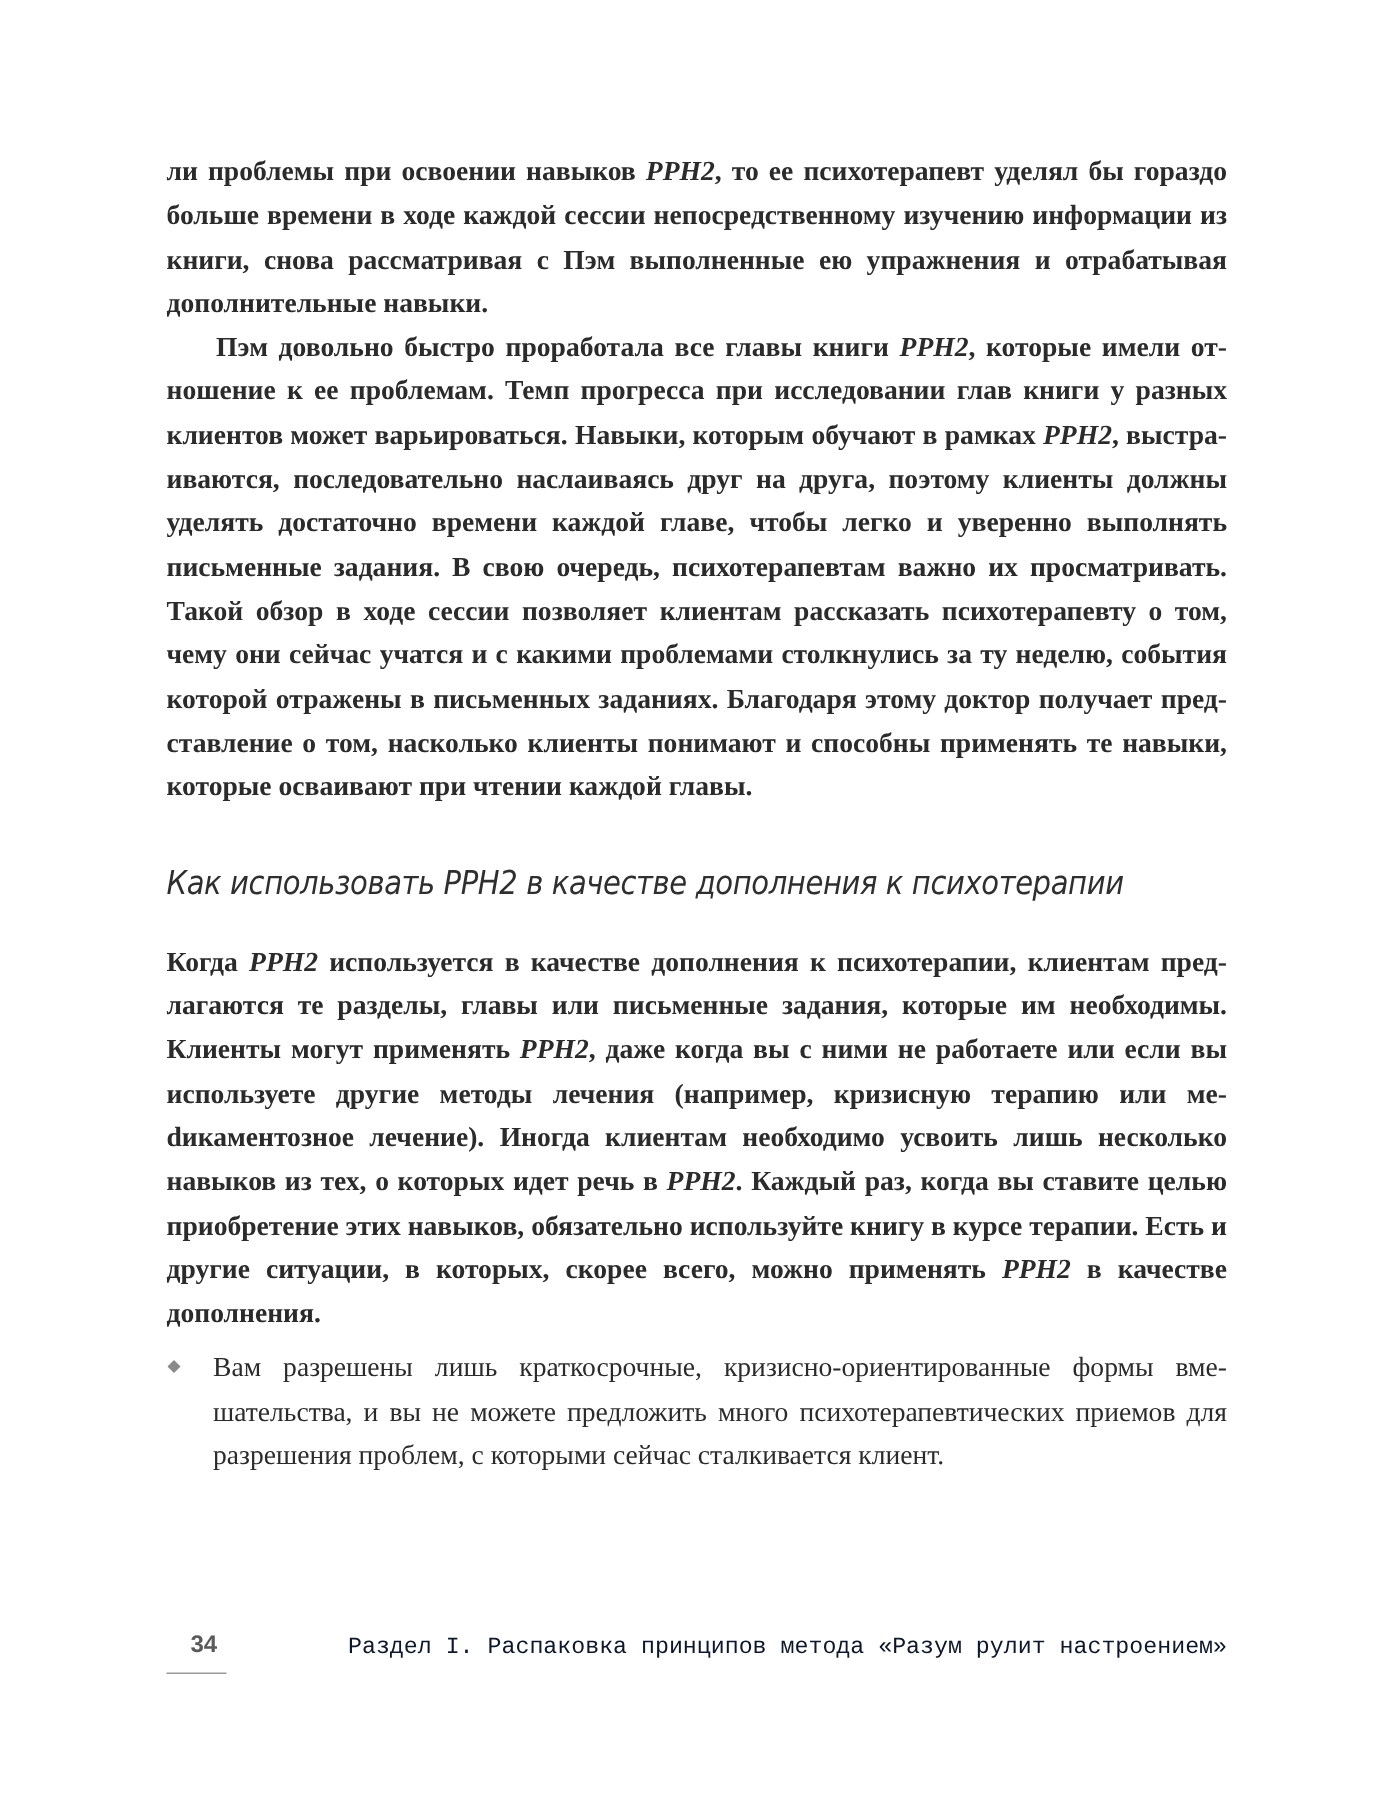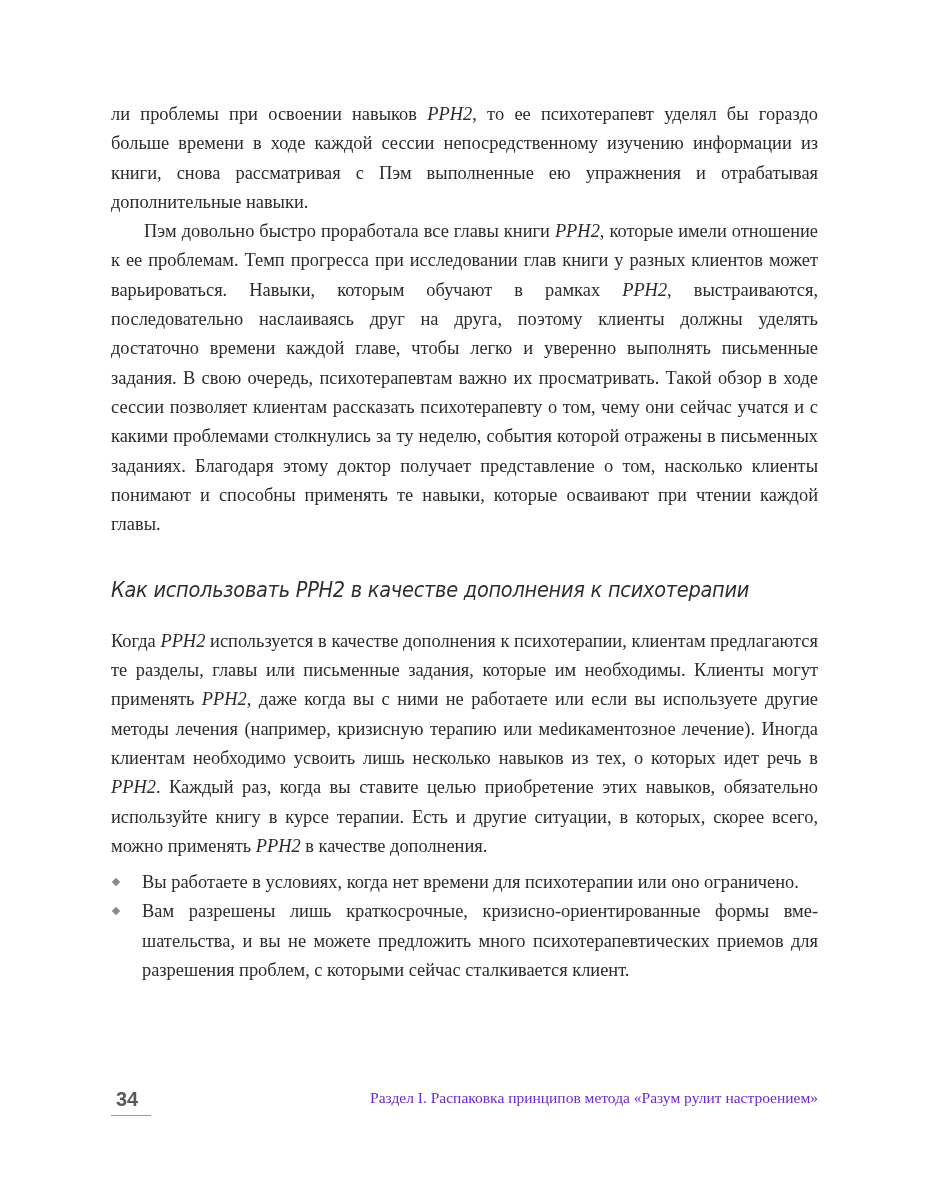--- a/index.html
+++ b/index.html
@@ -3,67 +3,67 @@
 <meta charset="utf-8">
 <style>
   html, body { margin: 0; padding: 0; background: #ffffff; }
   body { width: 927px; height: 1200px; position: relative; overflow: hidden; }
   .page {
     position: absolute; left: 111px; top: 100px; width: 707px;
     font-family: "Liberation Serif", "DejaVu Serif", serif;
     font-size: 18.4px; line-height: 29.3px; color: #2b2b2b;
     text-align: justify; hyphens: manual;
   }
-  .page p { margin: 0; }
+  .page p { margin: 0; font-weight: bold; }
   .indent { text-indent: 33px; }
   em { font-style: italic; }
   .heading {
     font-family: "DejaVu Sans", "Liberation Sans", sans-serif;
     font-style: italic; font-weight: normal; font-size: 22px;
     color: #2f2f2f; margin: 36px 0 22px 0; text-align: left;
     letter-spacing: -0.3px; transform: scaleX(0.88); transform-origin: left;
     white-space: nowrap;
   }
   ul.bullets { list-style: none; margin: 7px 0 0 0; padding: 0; }
   ul.bullets li { position: relative; padding-left: 31px; }
   .bullet-icon {
     position: absolute; left: 2px; top: 11px; width: 6px; height: 6px;
     background: #8a8a8a; transform: rotate(45deg);
   }
   .footer {
     position: absolute; left: 111px; top: 1088px; width: 707px; height: 32px;
   }
   .page-number {
-    position: absolute; left: 5px; top: 0;
+    position: absolute; left: 16px; top: 0;
     font-family: "Liberation Sans", "DejaVu Sans", sans-serif;
-    font-weight: bold; font-size: 20px; color: #5a5a5a;
+    font-weight: bold; font-size: 16px; color: #5a5a5a;
   }
   .footer-rule {
     position: absolute; left: 0; top: 27px; width: 40px; height: 1px; background: #9a9a9a;
   }
   .running-head {
     position: absolute; right: 0; top: 1px;
-    font-family: Liberation Serif, serif;
-    font-size: 15.5px; color: #6d28d9; white-space: nowrap;
+    font-family: Liberation Mono, monospace;
+    font-size: 15.5px; color: #0f172a; white-space: nowrap;
   }
 </style>
 </head>
 <body>
 
 <div class="page">
   <p><span>ли проблемы при освоении навыков </span><em>РРН2</em><span>, то ее психотерапевт уделял бы гораздо больше времени в ходе каждой сессии непосредственному изучению информации из книги, снова рассматривая с Пэм выполненные ею упражнения и отрабатывая дополнительные навыки.</span></p>
 
   <p class="indent"><span>Пэм довольно быстро проработала все главы книги </span><em>РРН2</em><span>, которые имели от­ношение к ее проблемам. Темп прогресса при исследовании глав книги у разных клиентов может варьироваться. Навыки, которым обучают в рамках </span><em>РРН2</em><span>, выстра­иваются, последовательно наслаиваясь друг на друга, поэтому клиенты должны уделять достаточно времени каждой главе, чтобы легко и уверенно выполнять письменные задания. В свою очередь, психотерапевтам важно их просматривать. Такой обзор в ходе сессии позволяет клиентам рассказать психотерапевту о том, чему они сейчас учатся и с какими проблемами столкнулись за ту неделю, события которой отражены в письменных заданиях. Благодаря этому доктор получает пред­ставление о том, насколько клиенты понимают и способны применять те навыки, которые осваивают при чтении каждой главы.</span></p>
 
   <h2 class="heading">Как использовать РРН2 в качестве дополнения к психотерапии</h2>
 
   <p><span>Когда </span><em>РРН2</em><span> используется в качестве дополнения к психотерапии, клиентам пред­лагаются те разделы, главы или письменные задания, которые им необходимы. Клиенты могут применять </span><em>РРН2</em><span>, даже когда вы с ними не работаете или если вы используете другие методы лечения (например, кризисную терапию или ме­dикаментозное лечение). Иногда клиентам необходимо усвоить лишь несколько навыков из тех, о которых идет речь в </span><em>РРН2</em><span>. Каждый раз, когда вы ставите целью приобретение этих навыков, обязательно используйте книгу в курсе терапии. Есть и другие ситуации, в которых, скорее всего, можно применять </span><em>РРН2</em><span> в качестве дополнения.</span></p>
 
   <ul class="bullets">
-    <li><span class="bullet-icon"></span><span>Вы работаете в условиях, когда нет времени для психотерапии или оно ограни­чено.</span></li>
+    <li><span class="bullet-icon"></span></li>
     <li><span class="bullet-icon"></span><span>Вам разрешены лишь краткосрочные, кризисно-ориентированные формы вме­шательства, и вы не можете предложить много психотерапевтических приемов для разрешения проблем, с которыми сейчас сталкивается клиент.</span></li>
   </ul>
 </div>
 
 <div class="footer">
   <span class="page-number">34</span>
   <div class="footer-rule"></div>
   <span class="running-head">Раздел I. Распаковка принципов метода «Разум рулит настроением»</span>
 </div>
 

